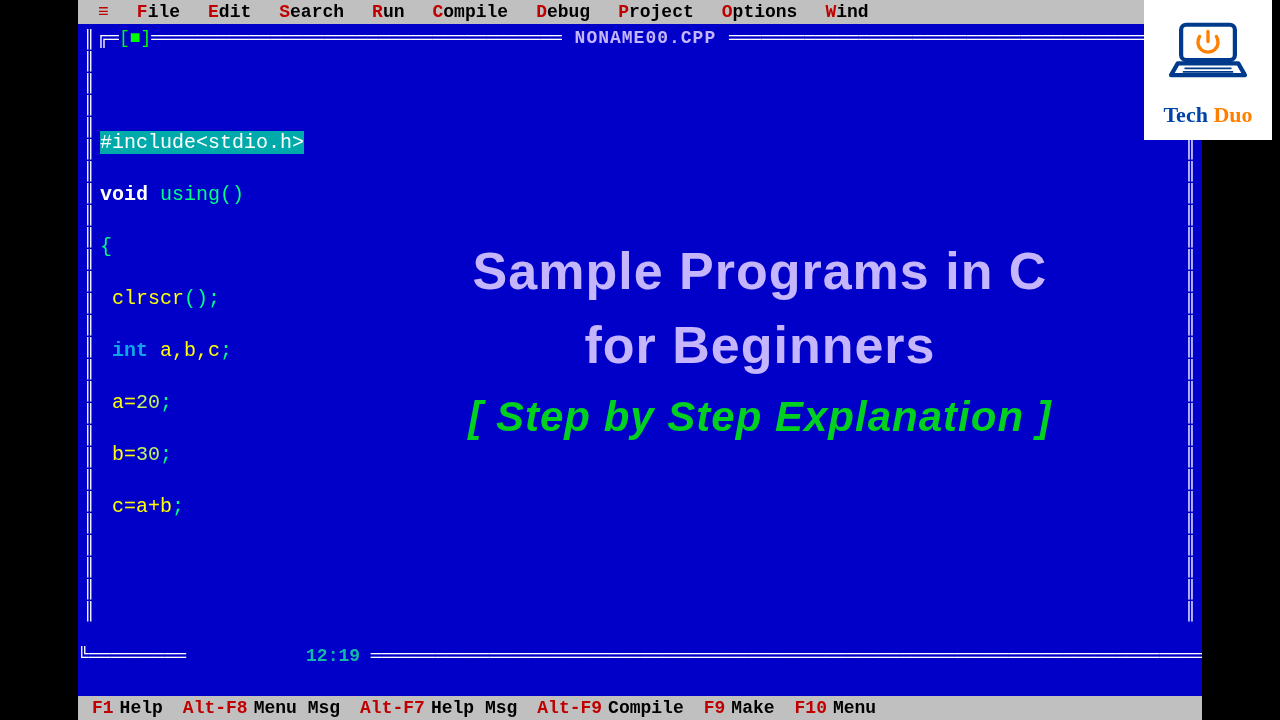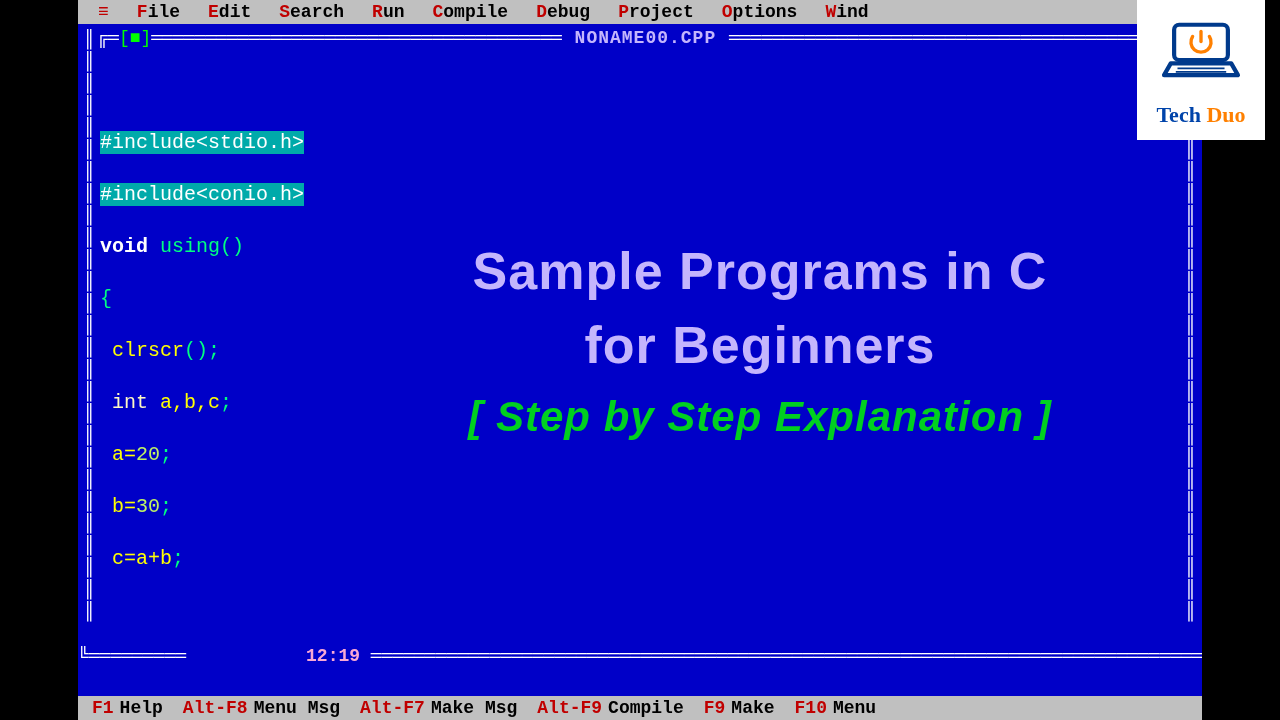--- a/index.html
+++ b/index.html
@@ -12,42 +12,42 @@
   .menubar .menu-item .hot { color: #c00000; }
   .editor-frame { position: relative; width: 100%; height: calc(100% - 24px - 24px - 24px); background: #0000c8; }
   .frame-border-top { position: absolute; left: 0; top: 4px; width: 100%; height: 20px; white-space: nowrap; overflow: hidden; font-size: 18px; color: #fff; text-align:center; }
   .frame-border-top .line { color:#fff; }
   .frame-border-top .title { color:#c4b5fd; background:#0000c8; padding:0 2px; letter-spacing:1px; font-weight:bold;}
   .frame-border-top .win-ctrl { color:#00ff00; }
   .left-border, .right-border { position:absolute; top:4px; bottom:28px; width:14px; color:#fff; font-size:18px; line-height:22px; overflow:hidden;}
   .left-border { left:6px; text-align:left;}
   .right-border { right:6px; text-align:right;}
   .bottom-border-row { position:absolute; left:0; bottom:6px; width:100%; height:20px; font-size:18px; color:#fff; white-space:nowrap; overflow:hidden;}
-  .bottom-border-row .pos { color:#f9a8d4; padding-left:120px; font-weight:bold;}
+  .bottom-border-row .pos { color:#14b8a6; padding-left:120px; font-weight:bold;}
   .code-area { position:absolute; left:22px; top:28px; right:22px; bottom:30px; font-size:20px; line-height:26px; color:#fff; white-space:pre; overflow:hidden;}
   .code-area .ln { display:block; height:26px; }
   .c-comment { color:#9ea0a0; }
   .c-include-sel { background:#00aaaa; color:#ffffff; }
   .c-kw { color:#ffffff; font-weight:bold; }
   .c-main { color:#00ff80; }
   .c-paren { color:#00ff80; }
   .c-brace { color:#00ff80; }
   .c-ident { color:#ffff00; }
-  .c-int { color:#fef9c3; font-weight:normal;}
+  .c-int { color:#0ea5e9; font-weight:bold;}
   .c-num { color:#bef264; }
   .c-op { color:#ffff00; }
   .c-semi { color:#00ff80; }
   .overlay-title { position:absolute; left:280px; top:210px; right:40px; text-align:center; font-family: Verdana, Geneva, sans-serif; font-weight:900; }
   .overlay-title .ln1 { color:#c4b5fd; font-size:52px; line-height:74px; letter-spacing:1px; }
   .overlay-title .ln2 { color:#00d020; font-size:42px; line-height:70px; letter-spacing:1px;font-style:italic; }
   .statusbar, .hintbar { width:100%; height:24px; background:#c0c0c0; display:flex; align-items:center; font-size:18px; font-weight:bold; overflow:hidden;}
   .statusbar { background:#0000c8; }
   .hintbar .hint-key { color:#c00000; padding-left:14px; }
   .hintbar .hint-txt { color:#000; padding-left:6px; padding-right:6px;}
-  .logo-box { position:absolute; right:15px; top:0; width:128px; height:140px; background:#fff; display:flex; flex-direction:column; align-items:center; justify-content:center; }
+  .logo-box { position:absolute; right:8px; top:0; width:128px; height:140px; background:#fff; display:flex; flex-direction:column; align-items:center; justify-content:center; }
   .logo-box svg { width:84px; height:84px; }
   .logo-box .brand { font-family: 'Segoe Script', cursive; font-size:22px; font-weight:bold; }
   .logo-box .brand .b1 { color:#0044aa; }
   .logo-box .brand .b2 { color:#ff8000; }
 </style>
 </head>
 <body>
 
 <div class="stage">
   <div class="ide">
@@ -68,21 +68,20 @@
     <div class="editor-frame">
       <div class="frame-border-top">
         <span class="line">╔═</span><span class="win-ctrl">[■]</span><span class="line">══════════════════════════════════════ </span><span class="title">NONAME00.CPP</span><span class="line"> ══════════════════════════════════════════</span>
       </div>
       <div class="left-border">║<br>║<br>║<br>║<br>║<br>║<br>║<br>║<br>║<br>║<br>║<br>║<br>║<br>║<br>║<br>║<br>║<br>║<br>║<br>║<br>║<br>║<br>║<br>║<br>║<br>║<br>║</div>
       <div class="right-border">║<br>║<br>║<br>║<br>║<br>║<br>║<br>║<br>║<br>║<br>║<br>║<br>║<br>║<br>║<br>║<br>║<br>║<br>║<br>║<br>║<br>║<br>║<br>║<br>║<br>║<br>║</div>
 
       <div class="code-area">
 <span class="ln"></span>
 <span class="ln"><span class="c-include-sel">#include&lt;stdio.h&gt;</span></span>
-<span class="ln"><span class="c-include-sel">#include&lt;conio.h&gt;</span></span>
 <span class="ln"><span class="c-kw">void</span><span class="c-main"> using</span><span class="c-paren">(</span><span class="c-paren">)</span></span>
 <span class="ln"><span class="c-brace">{</span></span>
 <span class="ln"><span class="c-ident"> clrscr</span><span class="c-paren">(</span><span class="c-paren">)</span><span class="c-semi">;</span></span>
 <span class="ln"><span class="c-int"> int </span><span class="c-ident">a,b,c</span><span class="c-semi">;</span></span>
 <span class="ln"><span class="c-ident"> a</span><span class="c-op">=</span><span class="c-num">20</span><span class="c-semi">;</span></span>
 <span class="ln"><span class="c-ident"> b</span><span class="c-op">=</span><span class="c-num">30</span><span class="c-semi">;</span></span>
 <span class="ln"><span class="c-ident"> c</span><span class="c-op">=</span><span class="c-ident">a+b</span><span class="c-semi">;</span></span>
 
 
 
@@ -100,21 +99,21 @@
     </div>
 
     <div class="statusbar"></div>
 
     <div class="hintbar">
       <span class="hint-key">F1</span>
         <span class="hint-txt">Help</span>
       <span class="hint-key">Alt-F8</span>
         <span class="hint-txt">Menu Msg</span>
       <span class="hint-key">Alt-F7</span>
-        <span class="hint-txt">Make Msg</span>
+        <span class="hint-txt">Help Msg</span>
       <span class="hint-key">Alt-F9</span>
         <span class="hint-txt">Compile</span>
       <span class="hint-key">F9</span>
         <span class="hint-txt">Make</span>
       <span class="hint-key">F10</span>
         <span class="hint-txt">Menu</span>
     </div>
   </div>
 
   <div class="logo-box">

